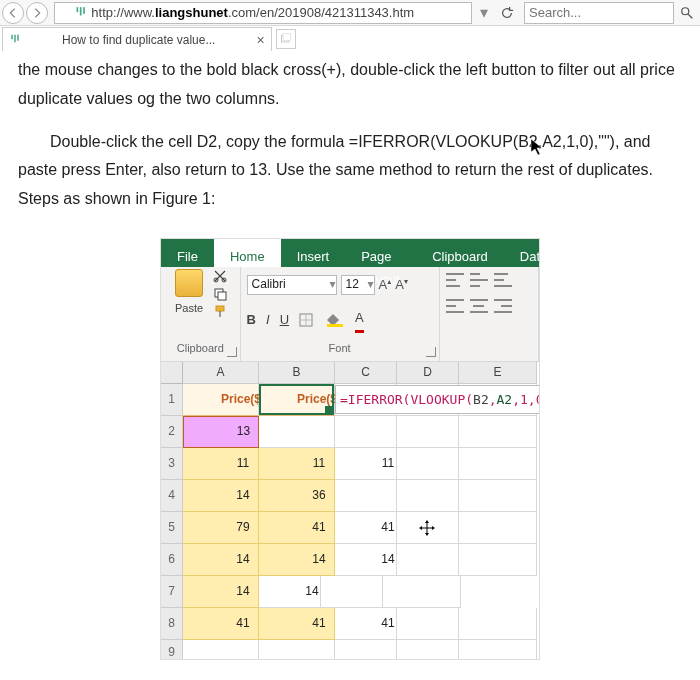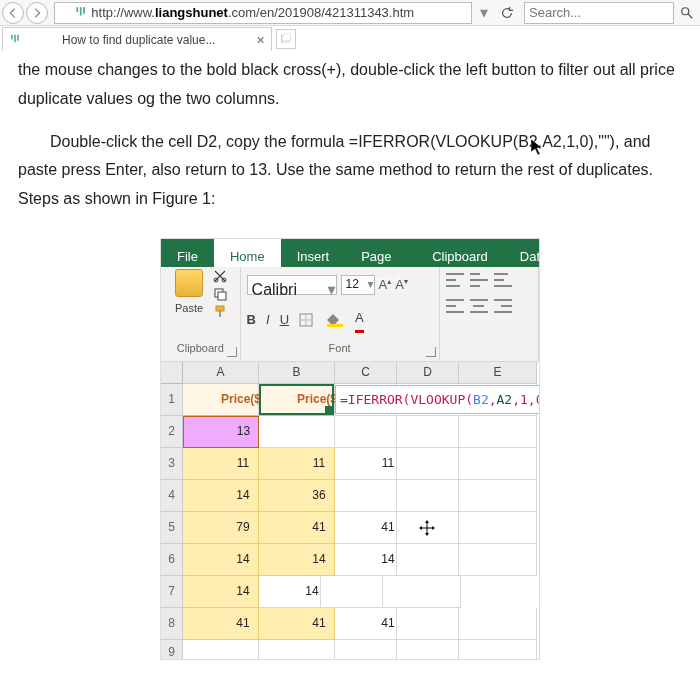--- a/index.html
+++ b/index.html
@@ -41,21 +41,21 @@
   .r-label { position: absolute; bottom: 2px; left: 0; right: 0; text-align: center; color: #666; font-size: 11px; }
   .clipboard { width: 80px; }
   .paste-btn { display: flex; flex-direction: column; align-items: center; width: 44px; cursor: pointer; }
   .paste-ic { width: 28px; height: 28px; background: linear-gradient(#ffd86b,#e8b33a); border: 1px solid #c79620; border-radius: 3px; position: relative; }
   .paste-txt { font-size: 11px; color: #444; margin-top: 2px; }
   .mini-col { display:flex; flex-direction:column; gap:4px; margin-left:2px;}
   .mini-ic { width:16px; height:14px; cursor:pointer;}
   .dlauncher { width:10px;height:10px;border:1px solid #888; border-top:none;border-left:none; position:absolute; right:3px; bottom:4px; cursor:pointer;}
   .font-grp { width: 200px; }
   .font-row1 { display:flex; align-items:center; gap:4px; padding-top:4px;}
-  .font-name { width:90px; height:20px; border:1px solid #bbb; background:#fff; font-size:16px; padding-left:4px; display:flex; align-items:flex-start; cursor:pointer;}
+  .font-name { width:90px; height:20px; border:1px solid #bbb; background:#fff; font-size:12px; padding-left:4px; display:flex; align-items:center; cursor:pointer;}
   .font-size { width:34px; height:20px; border:1px solid #bbb; background:#fff; font-size:12px; padding-left:4px; display:flex; align-items:center; cursor:pointer;}
   .aA { font-size:13px; color:#555; cursor:pointer;}
   .font-row2 { display:flex; align-items:center; gap:10px; padding-top:10px;}
   .fbtn { font-size:13px; color:#444; cursor:pointer; }
   .align-grp { width: 100px; }
   .align-row { display:flex; gap:6px; padding-top:4px;}
   .align-ic { width:18px; height:14px; display:inline-flex; flex-direction:column; justify-content:space-between; cursor:pointer;}
   .align-ic span { height:2px; background:#888;}
 
   
@@ -66,21 +66,21 @@
   .rowhdr { width:22px; background:#eaeaea; border-right:1px solid #ccc; border-bottom:1px solid #ccc; display:flex; align-items:center; justify-content:center; color:#666; font-size:12px;}
   .corner { width:22px; height:22px; background:#eaeaea; border-right:1px solid #bbb; border-bottom:1px solid #bbb;}
   .colhdr { height:22px; background:#eaeaea; border-right:1px solid #ccc; border-bottom:1px solid #ccc; display:flex; align-items:center; justify-content:center; color:#444;}
   .cell { border-right:1px solid #d8d8d8; border-bottom:1px solid #d8d8d8; display:flex; align-items:center; justify-content:center; background:#fff; color:#222;padding-left:45px;}
   .wA { width:76px;} .wB { width:76px;} .wC { width:62px;} .wD { width:62px;} .wE { width:78px;}
   .price-hdr { font-weight:bold; color:#c06020; background:#fff6e6; border-bottom:1px solid #e8b878;}
   .yel { background:#ffeeb0; border-bottom-color:#e8cf70; border-right-color:#e8cf70;}
   .row2 .wA { background:#f0abfc; border:1px solid #c06020;}
   .active-cell { position:absolute; border:2px solid #217346; left:98px; top:22px; width:75px; height:31px; pointer-events:none;}
   .formula-edit { position:absolute; left:174px; top:23px; height:29px; width:230px; background:#fff; border:1px solid #bbb; display:flex; align-items:center; padding:0 4px; font-size:13px; font-family:Consolas,monospace;}
-  .formula-edit .blk{color:#be185d;} .formula-edit .bl{color:#3b82f6;} .formula-edit .rd{color:#14532d;}
+  .formula-edit .blk{color:#be185d;} .formula-edit .bl{color:#404040;} .formula-edit .rd{color:#14532d;}
   .fill-handle { position:absolute; width:8px; height:8px; background:#217346; right:-1px; bottom:-1px;}
 
   .cursor-move { position:absolute; width:16px; height:16px; pointer-events:none; }
 </style>
 </head>
 <body>
 
 <div class="chrome">
   <div class="nav-row">
     <div class="nav-btn">

